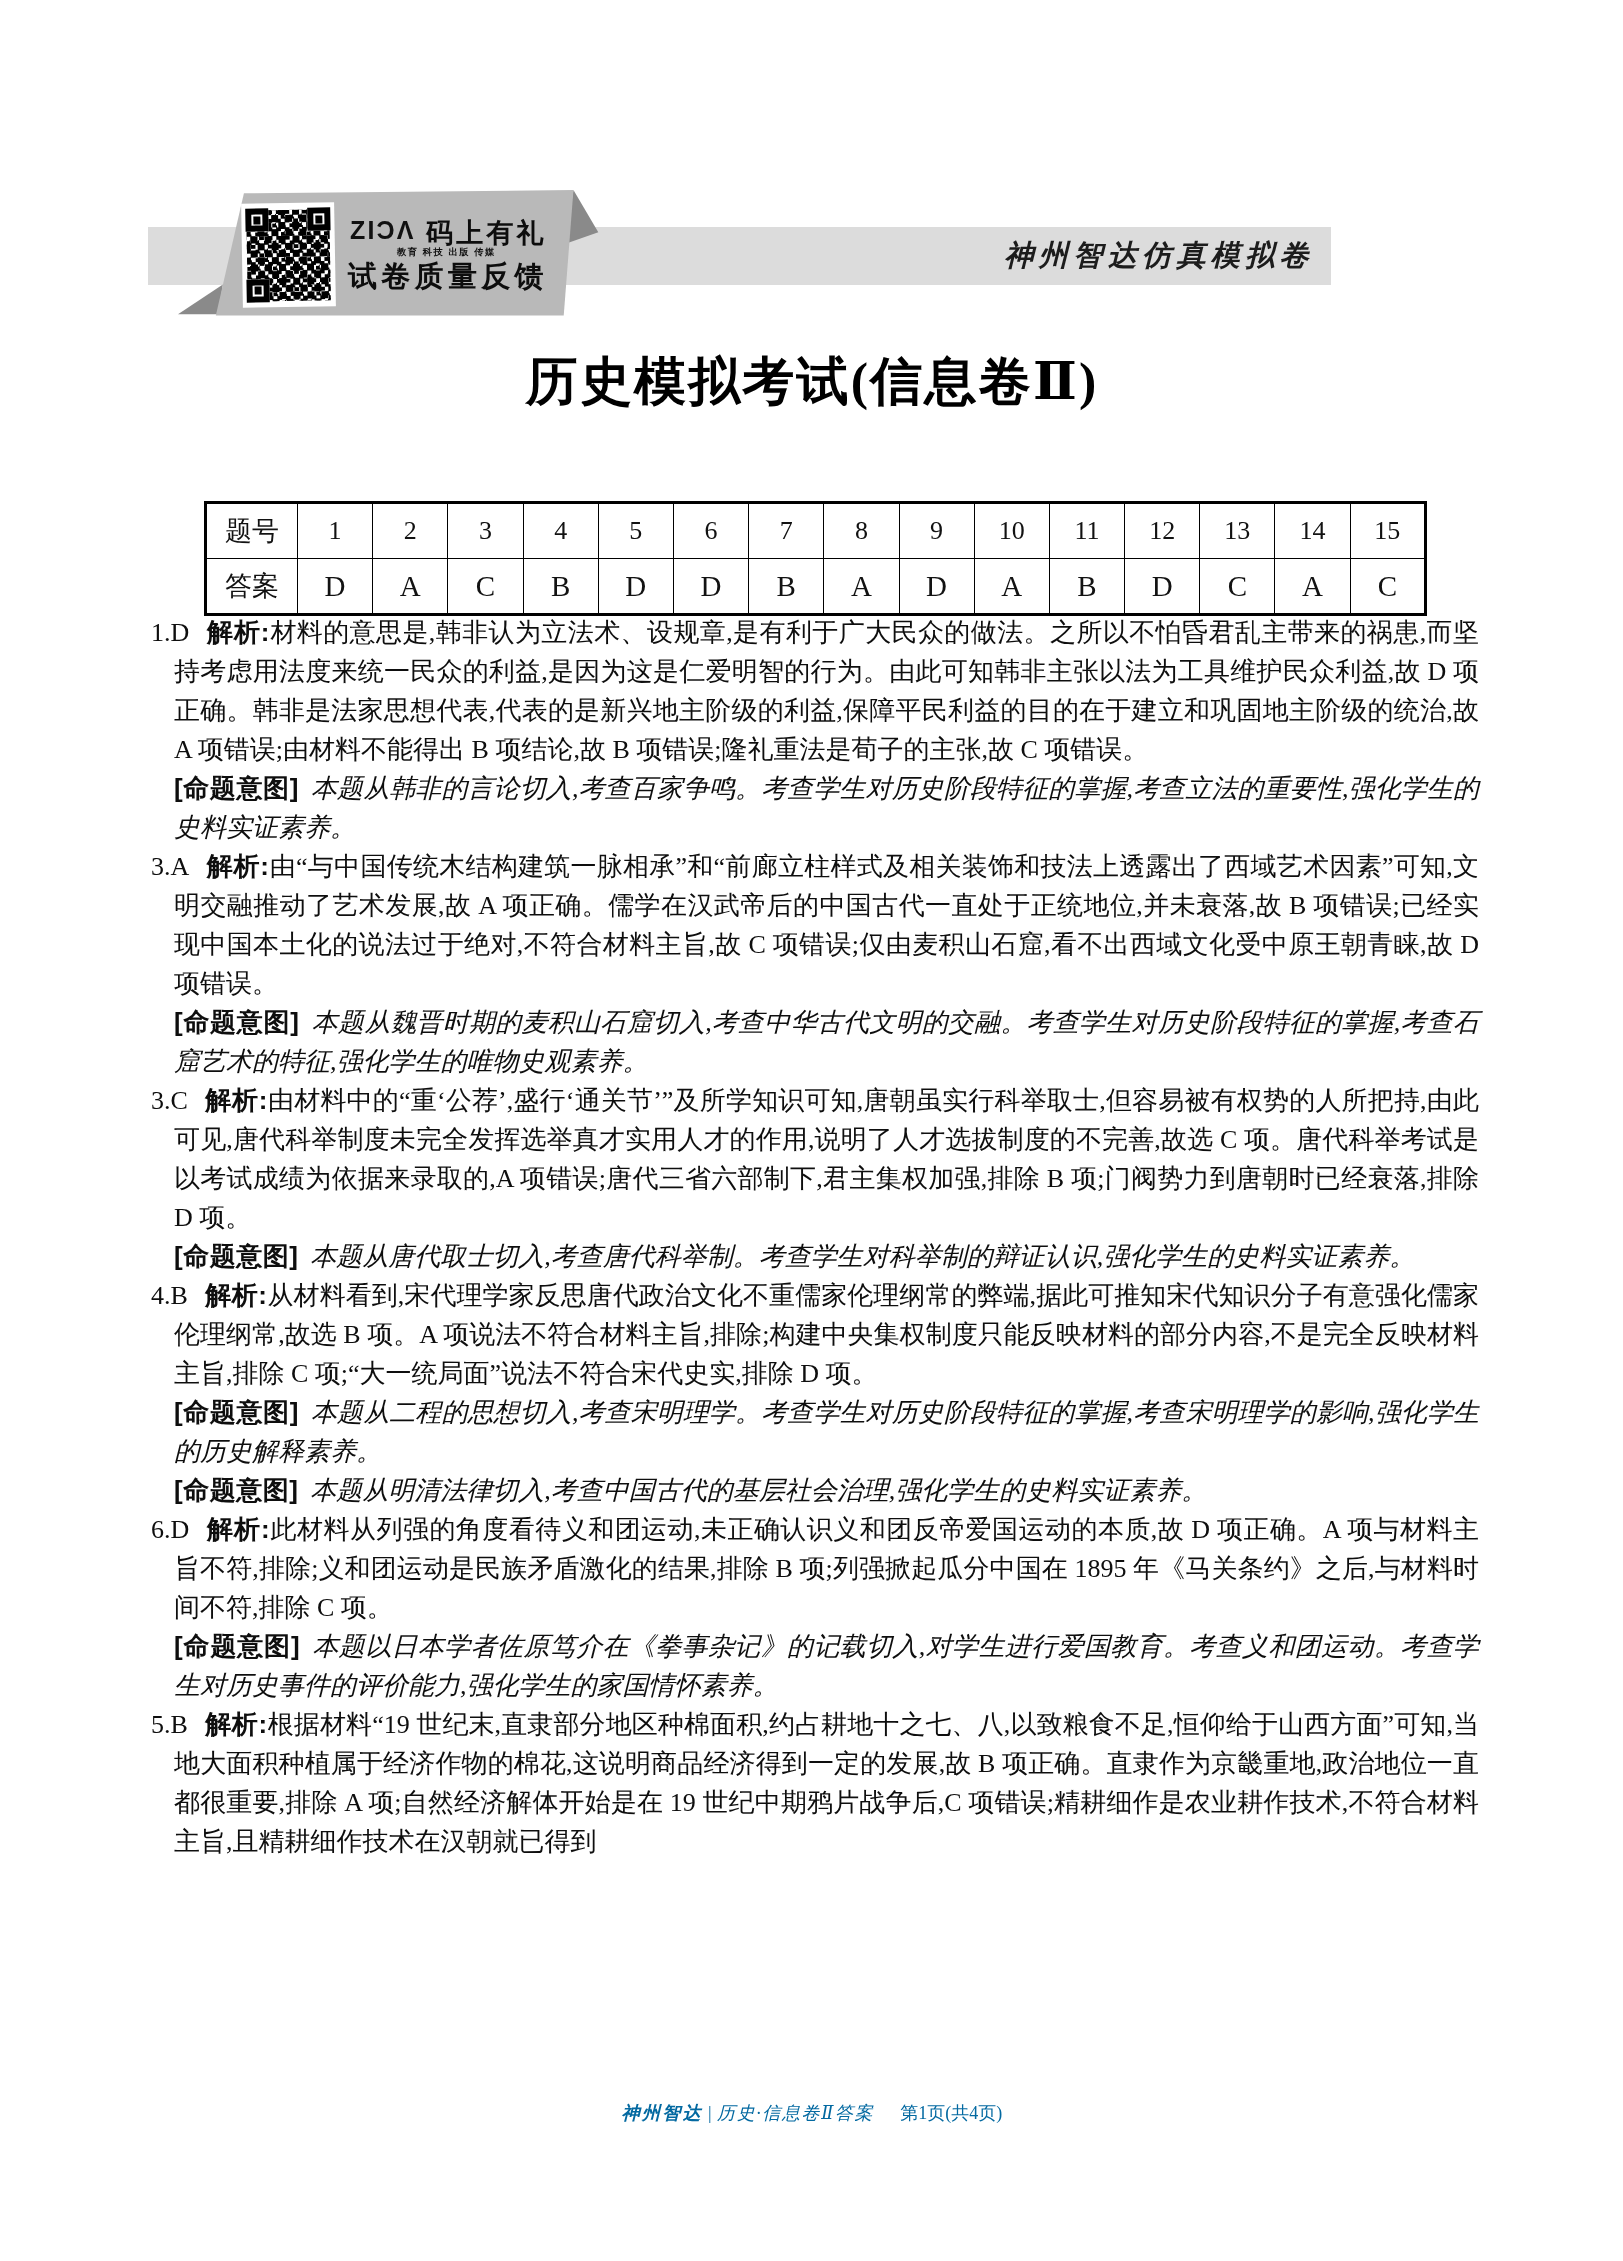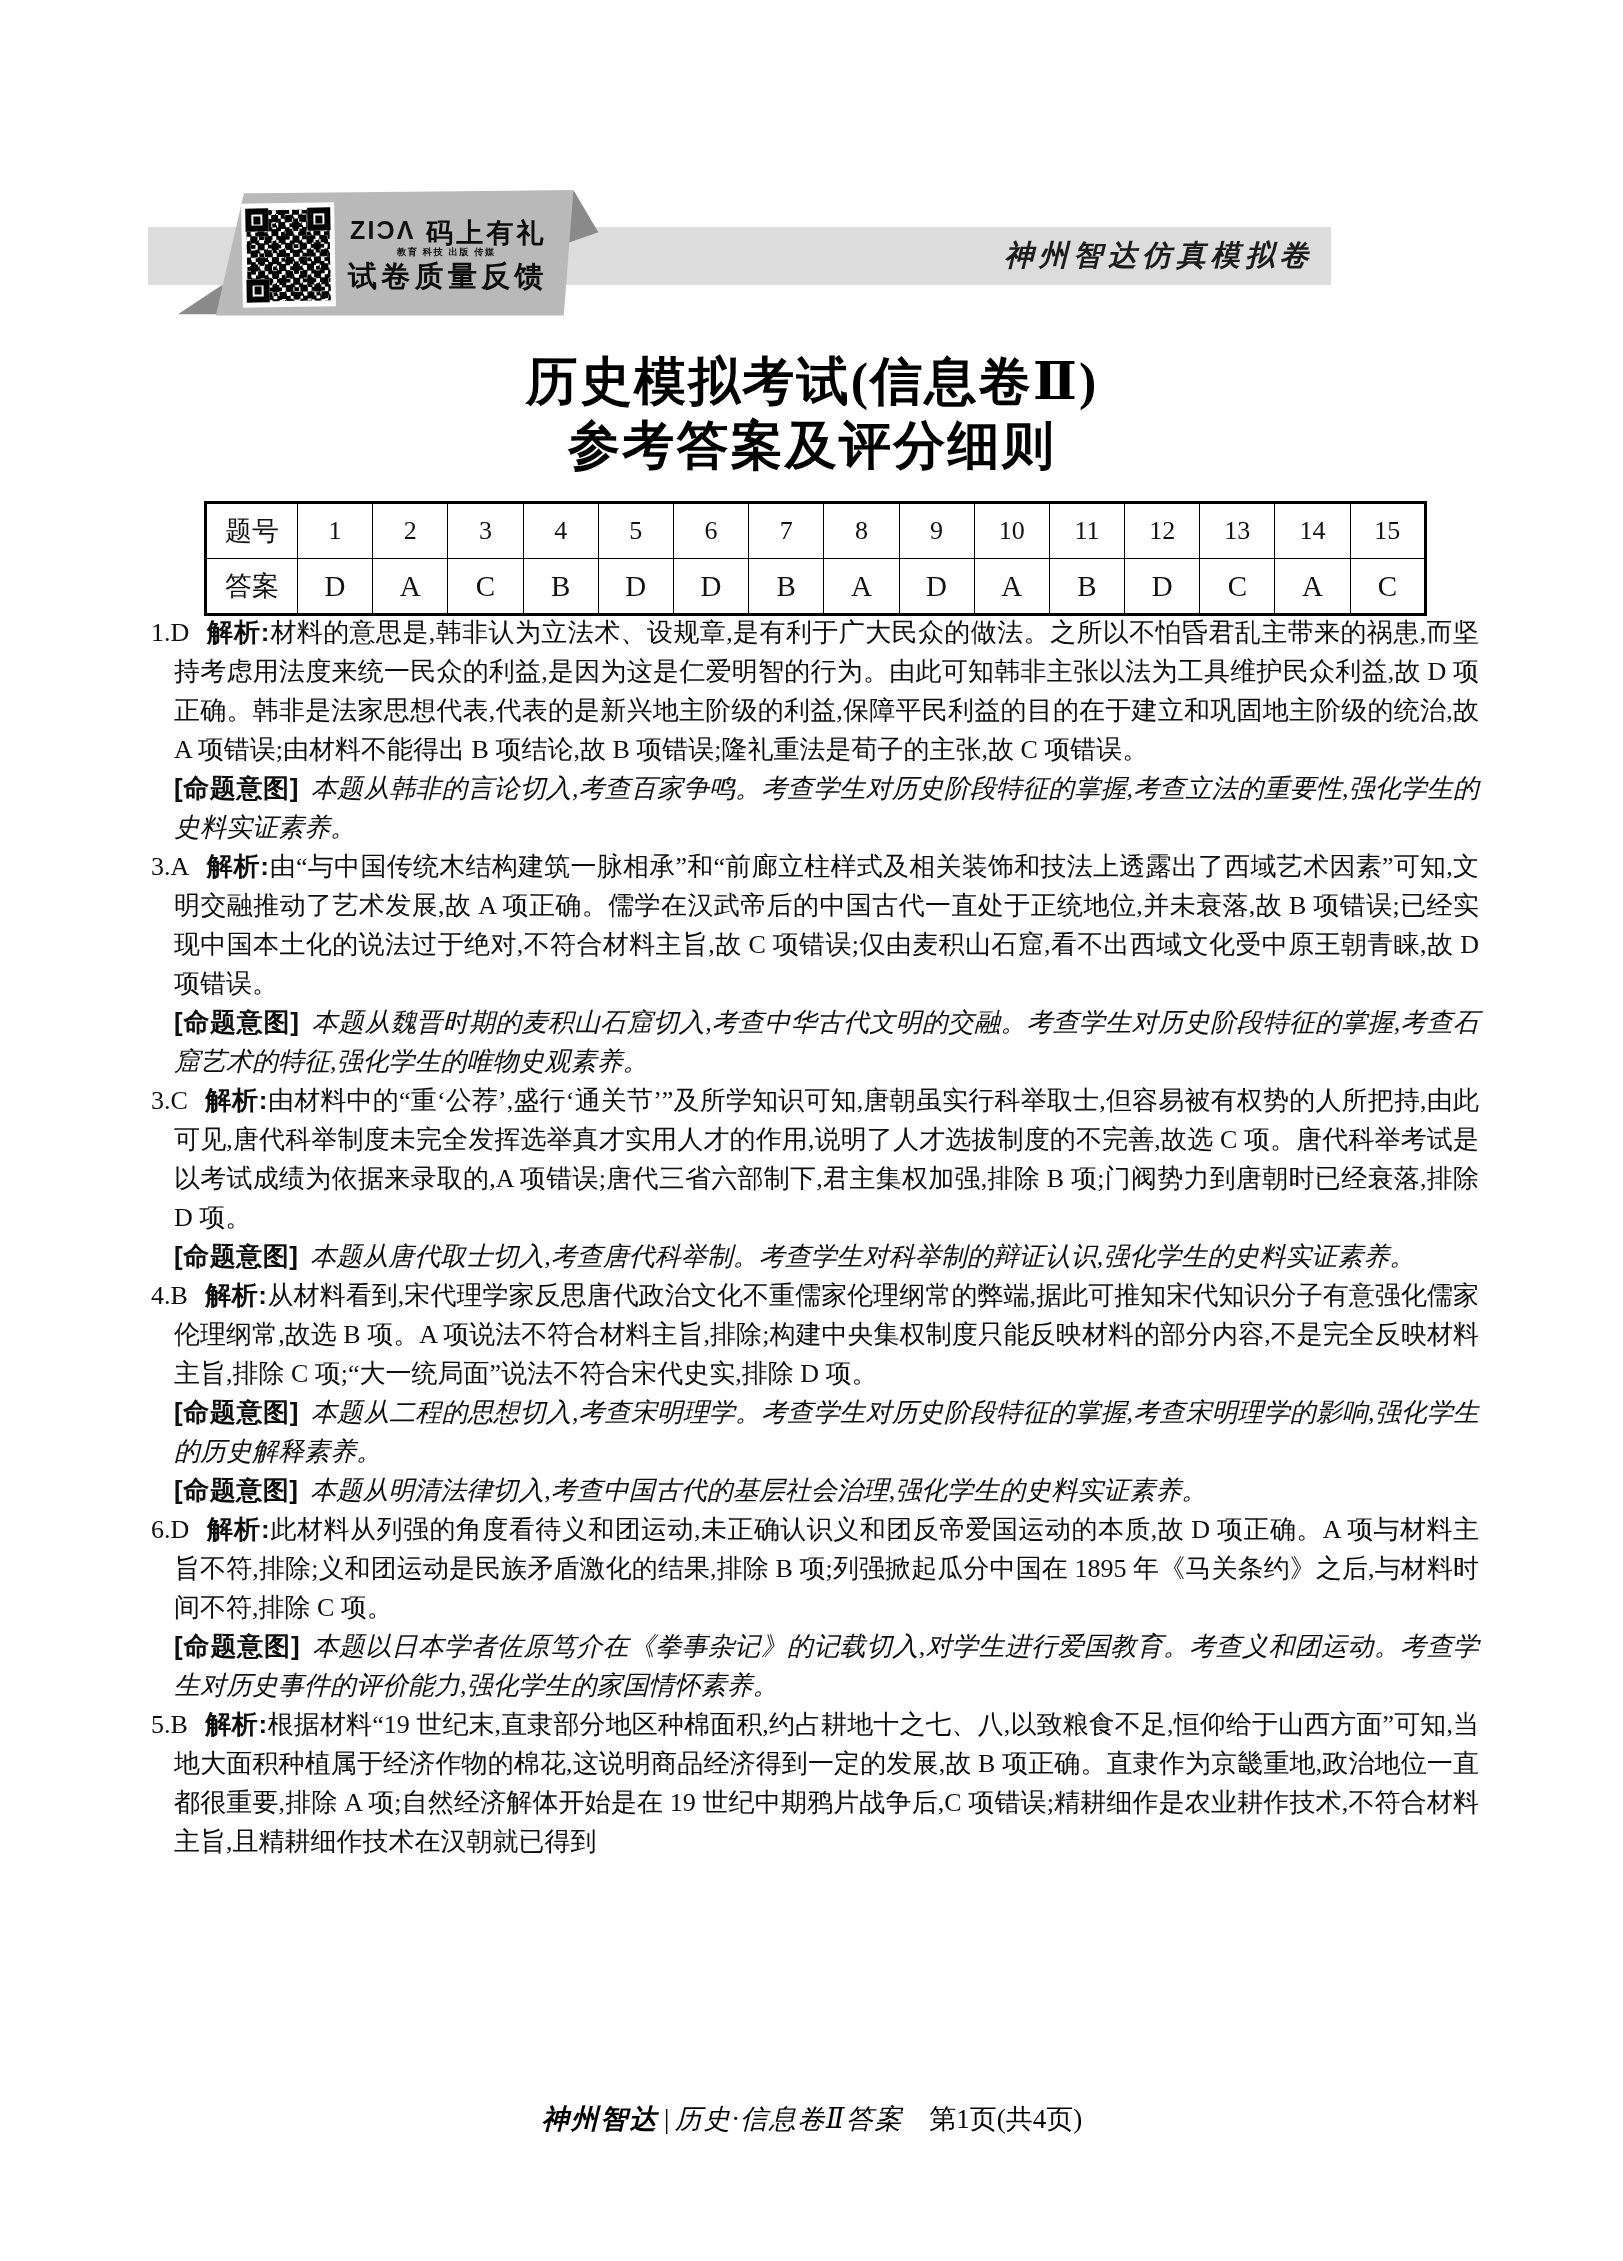--- a/index.html
+++ b/index.html
@@ -111,21 +111,21 @@
   }
   b.intent-lbl{
     font-family:"Liberation Sans","DejaVu Sans",sans-serif;
     font-weight:bold;margin-right:12px;letter-spacing:0.5px;
   }
   .kai{font-style:italic;}
 
   
   .footer{
     position:absolute;left:0;top:2101px;width:100%;text-align:center;
-    font-size:27px;color:#000000;white-space:nowrap;
+    font-size:18px;color:#0369a1;white-space:nowrap;
   }
   .footer .brand{font-style:italic;font-weight:bold;letter-spacing:2.2px;}
   .footer .sep{margin:0 5.4px;}
   .footer .doc{font-style:italic;letter-spacing:1.6px;}
   .footer .pg{margin-left:26px;}
 </style>
 </head>
 <body>
 
 <div class="page">
@@ -146,21 +146,20 @@
         <div class="finder bl"></div>
       </div>
     </div>
     <div class="zida">ZIƆΛ</div>
     <div class="zida-sub">教育 科技 出版 传媒</div>
     <div class="slogan1">码上有礼</div>
     <div class="slogan2">试卷质量反馈</div>
   </div>
 
   <div class="title1">历史模拟考试(信息卷Ⅱ)</div>
-  <div class="title2">参考答案及评分细则</div>
 
   <table class="answers">
     <tbody>
         <tr>
       <th class="hcell">题号</th>
       <td class="num">1</td>
       <td class="num">2</td>
       <td class="num">3</td>
       <td class="num">4</td>
       <td class="num">5</td>

